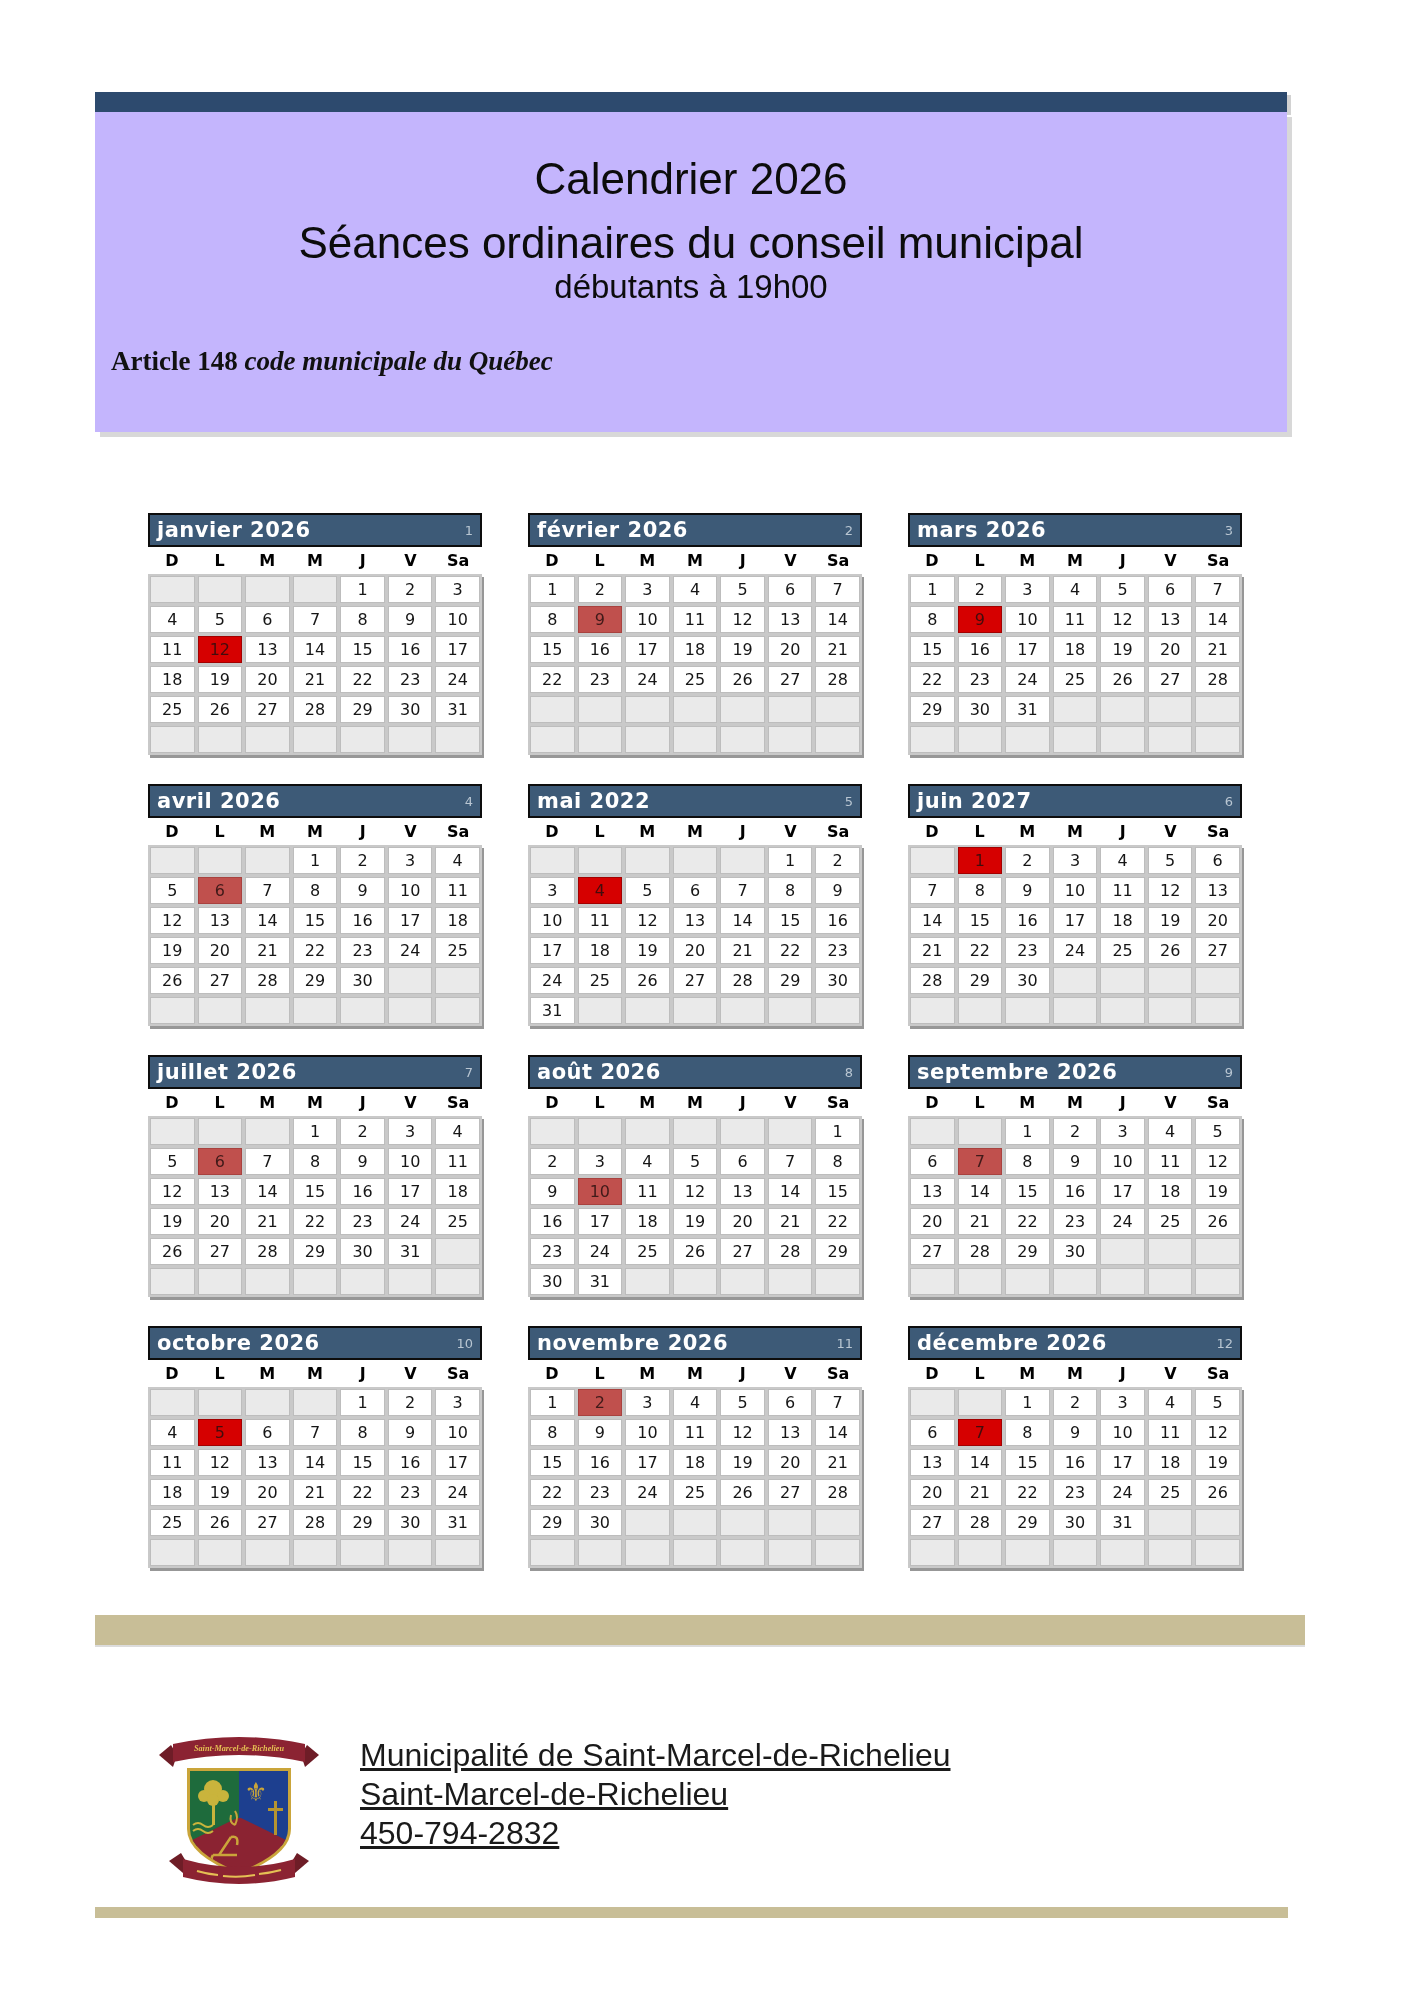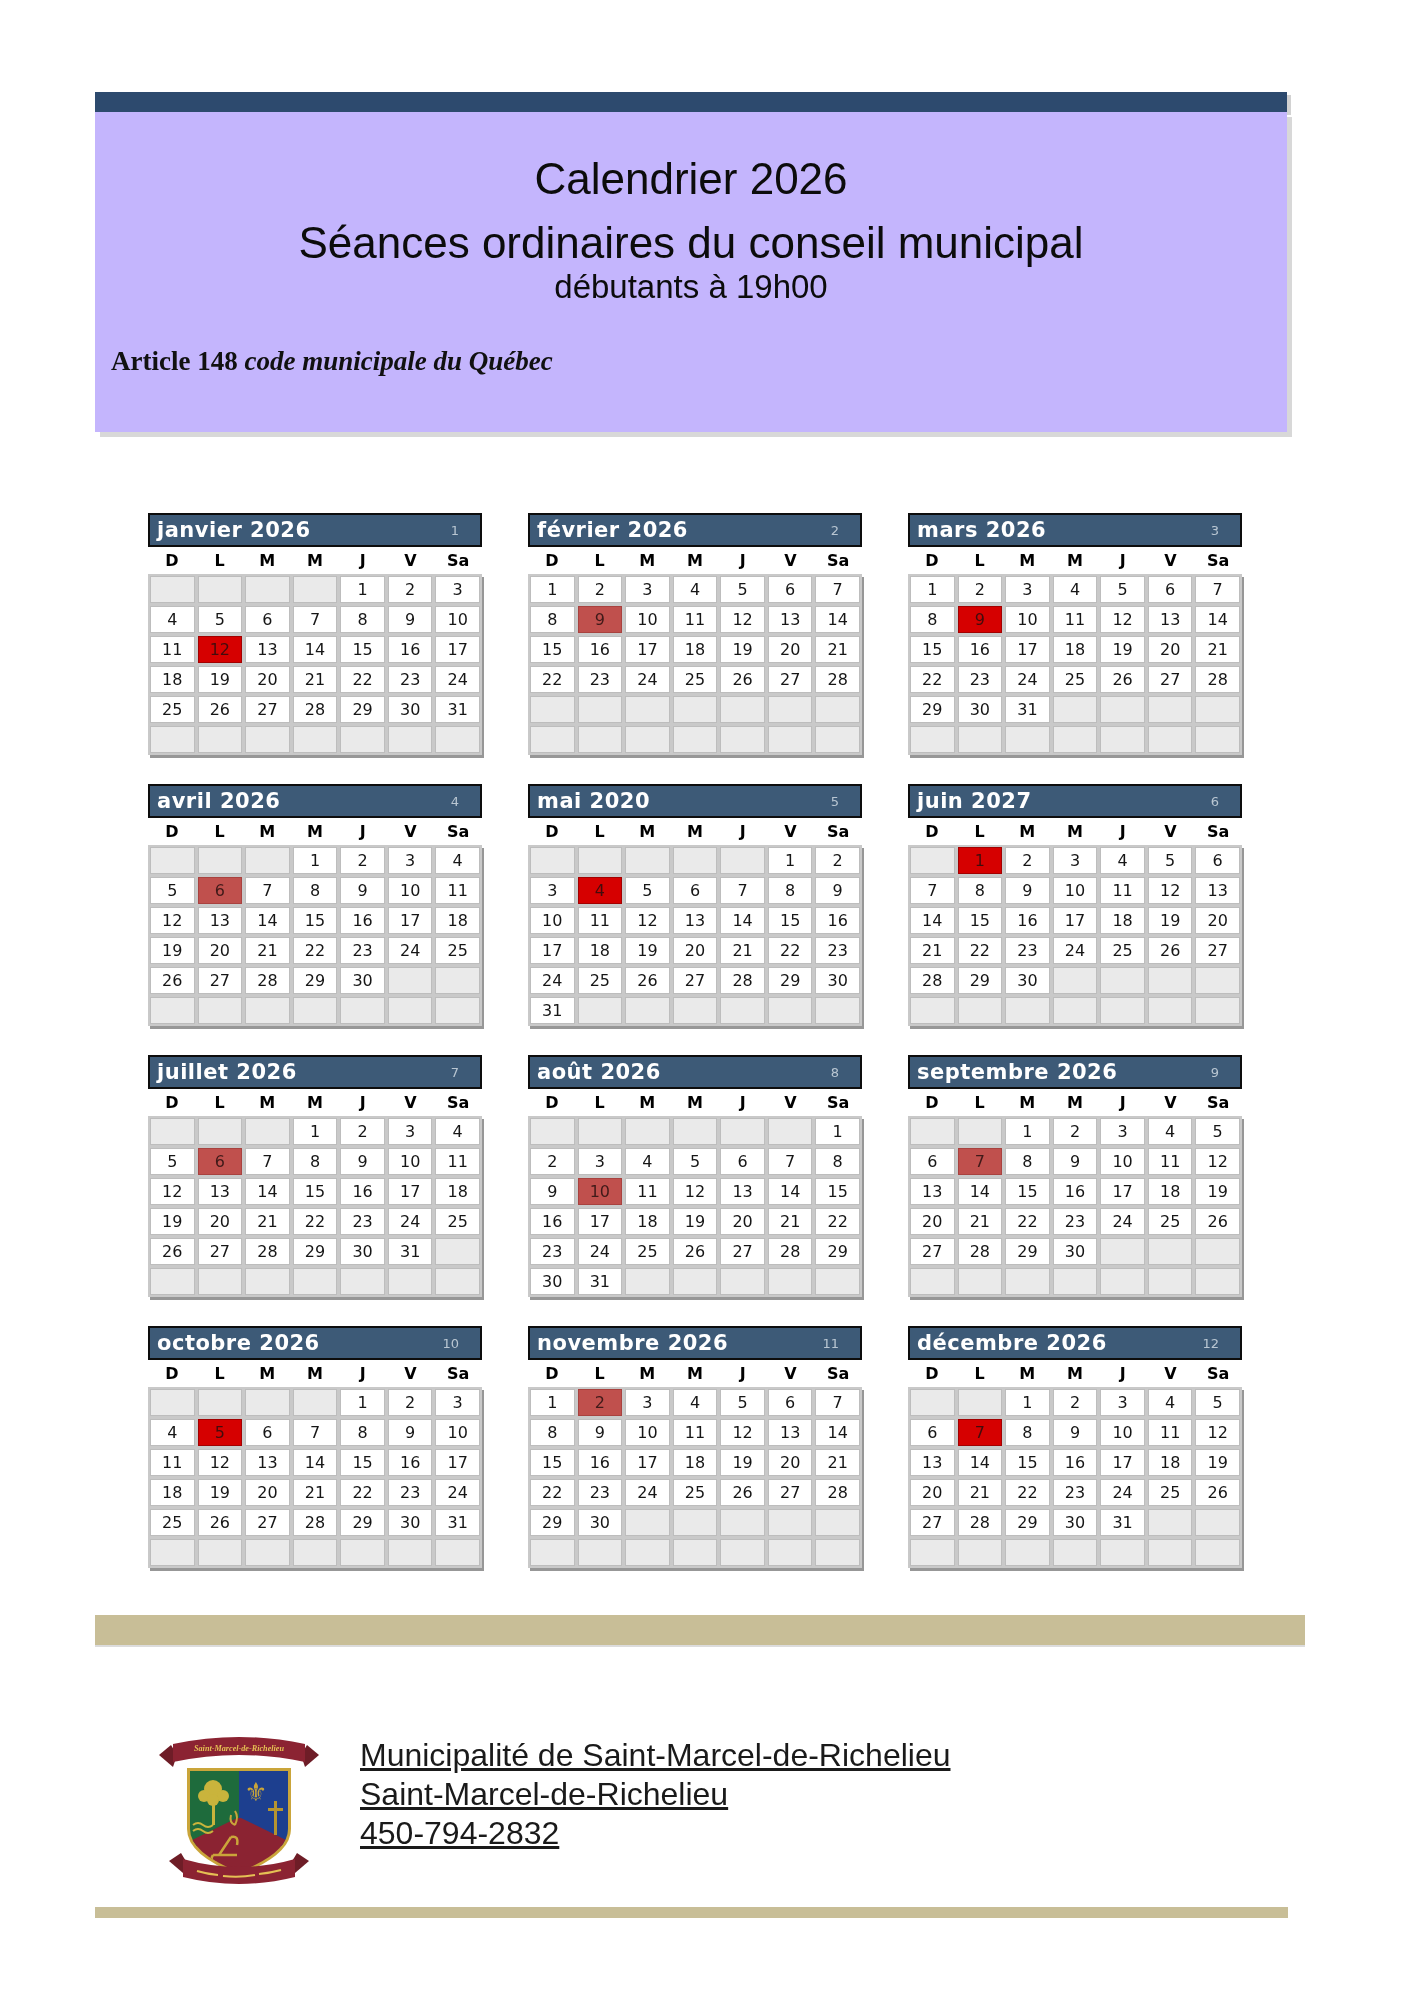--- a/index.html
+++ b/index.html
@@ -18,21 +18,21 @@
            font-family:"Liberation Serif",serif;font-weight:bold;color:#111;}
   .article .it{font-style:italic;}
 
   
   .months{position:absolute;left:148px;top:513px;width:1094px;
           display:grid;grid-template-columns:repeat(3,334px);
           column-gap:46px;row-gap:23px;}
   .month{width:334px;height:248px;}
   .m-header{height:30px;background:#3d5a77;border:2px solid #0d0d0d;
             display:flex;align-items:center;justify-content:space-between;
-            padding:0 21px 0 7px;font-family:"DejaVu Sans",sans-serif;}
+            padding:0 7px 0 7px;font-family:"DejaVu Sans",sans-serif;}
   .m-label{color:#ffffff;font-weight:bold;font-size:21px;letter-spacing:0.5px;}
   .m-num{color:#b9c6d2;font-size:13px;}
   .m-days{height:27px;display:grid;grid-template-columns:repeat(7,1fr);
           align-items:center;justify-items:center;
           font-family:"DejaVu Sans",sans-serif;font-weight:bold;font-size:16px;color:#000;}
   .m-grid{display:grid;grid-template-columns:repeat(7,1fr);grid-auto-rows:27px;
           gap:3px;padding:2px;background:#c9c9c9;
           box-shadow:2px 3px 0 #979797;}
   .cell{display:flex;align-items:center;justify-content:center;
         background:#ffffff;border:1px solid #bdbdbd;
@@ -292,21 +292,21 @@
         <div class="cell empty"></div>
         <div class="cell empty"></div>
         <div class="cell empty"></div>
         <div class="cell empty"></div>
         <div class="cell empty"></div>
         <div class="cell empty"></div>
       </div>
     </section>
     <section class="month">
       <div class="m-header">
-        <span class="m-label">mai 2020</span>
+        <span class="m-label">mai 2022</span>
         <span class="m-num">5</span>
       </div>
       <div class="m-days">
         <span>D</span>
         <span>L</span>
         <span>M</span>
         <span>M</span>
         <span>J</span>
         <span>V</span>
         <span>Sa</span>

